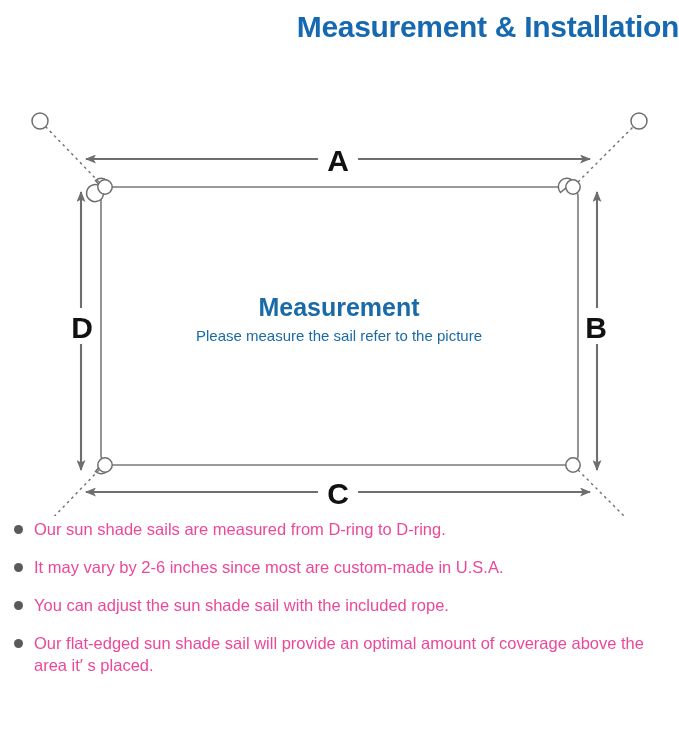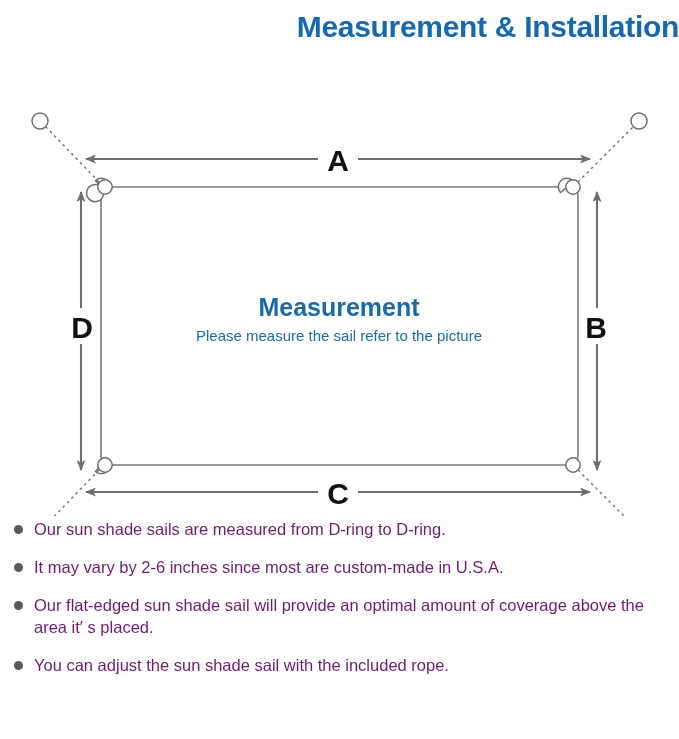--- a/index.html
+++ b/index.html
@@ -74,21 +74,21 @@
     border-radius: 50%;
     background: #5a5a5a;
     margin-top: 7px;
     margin-right: 11px;
   }
   .note-text {
     flex: 1 1 auto;
     font-family: "Liberation Sans", sans-serif;
     font-size: 16.5px;
     line-height: 22px;
-    color: #701a75;
+    color: #ec4899;
   }
 </style>
 </head>
 <body>
 
 <div class="page">
 
   <div class="title">Measurement &amp; Installation</div>
 
   <div class="diagram-wrap">
@@ -167,21 +167,21 @@
     <div class="note-item">
       <span class="note-bullet"></span>
       <span class="note-text">Our sun shade sails are measured from D-ring to D-ring.</span>
     </div>
     <div class="note-item">
       <span class="note-bullet"></span>
       <span class="note-text">It may vary by 2-6 inches since most are custom-made in U.S.A.</span>
     </div>
     <div class="note-item">
       <span class="note-bullet"></span>
-      <span class="note-text">Our flat-edged sun shade sail will provide an optimal amount of coverage above the area it′ s placed.</span>
+      <span class="note-text">You can adjust the sun shade sail with the included rope.</span>
     </div>
     <div class="note-item">
       <span class="note-bullet"></span>
-      <span class="note-text">You can adjust the sun shade sail with the included rope.</span>
+      <span class="note-text">Our flat-edged sun shade sail will provide an optimal amount of coverage above the area it′ s placed.</span>
     </div>
   </div>
 
 </div>
 
 </body></html>

